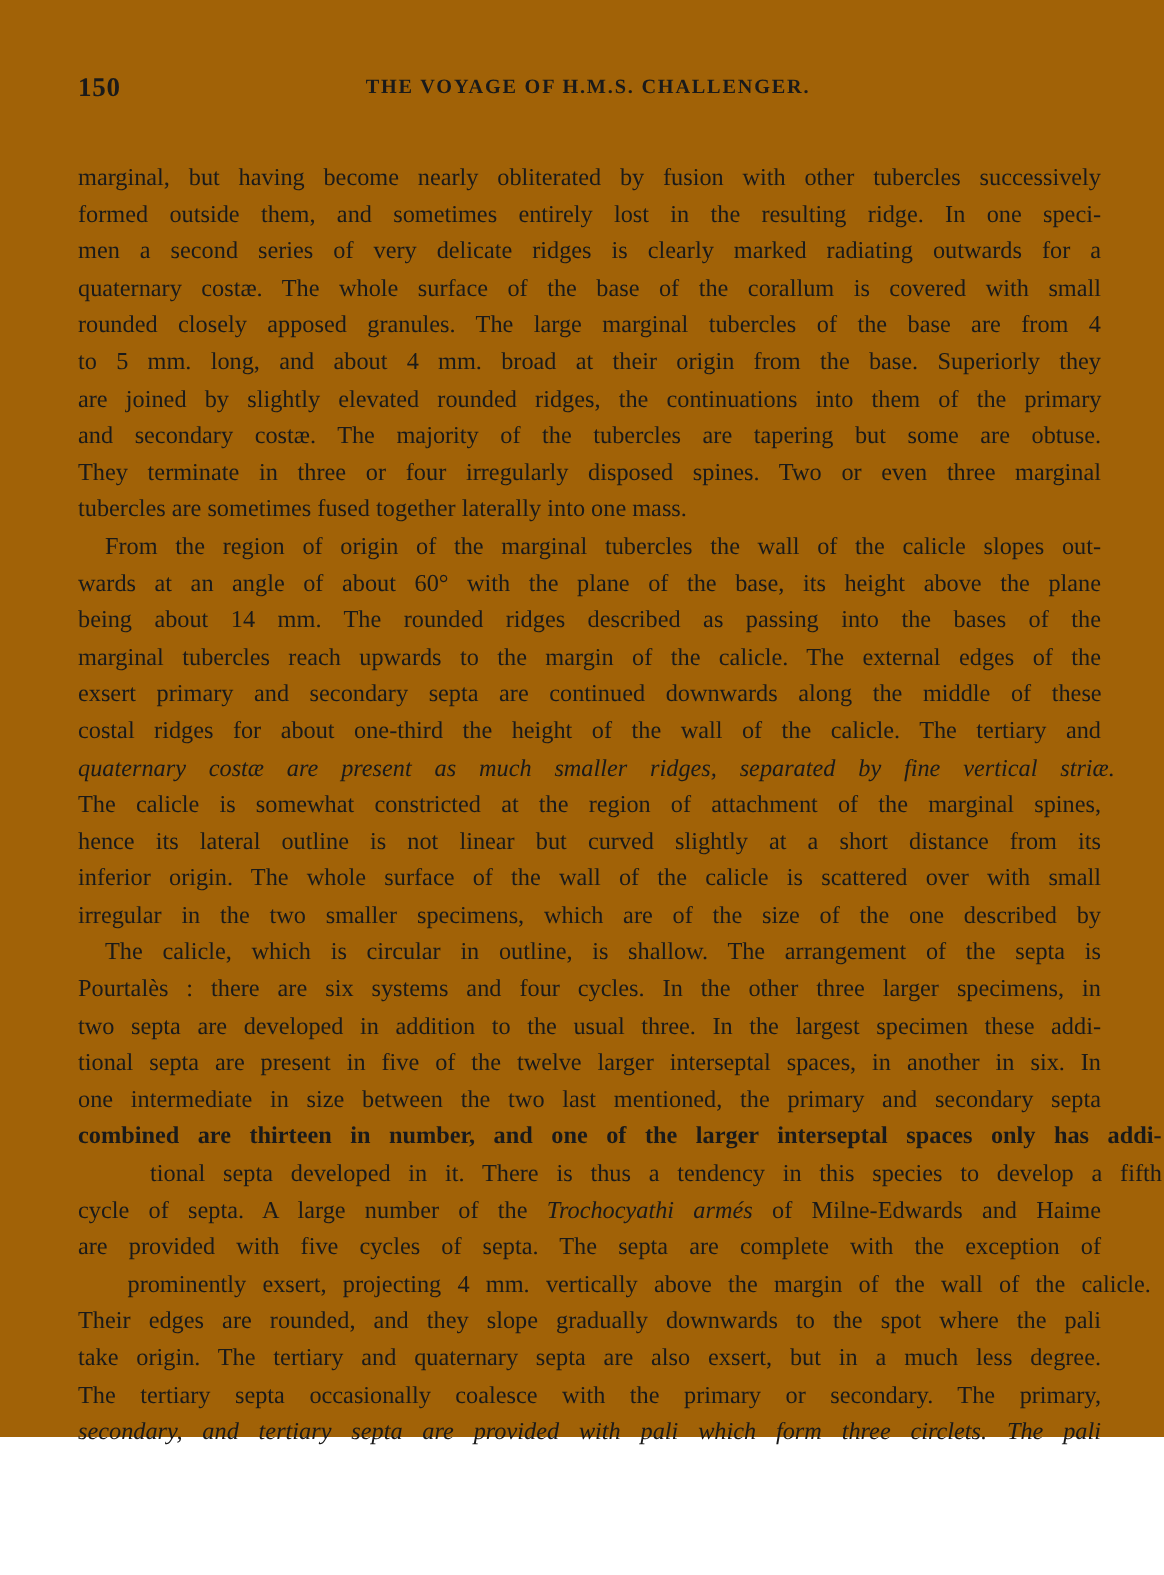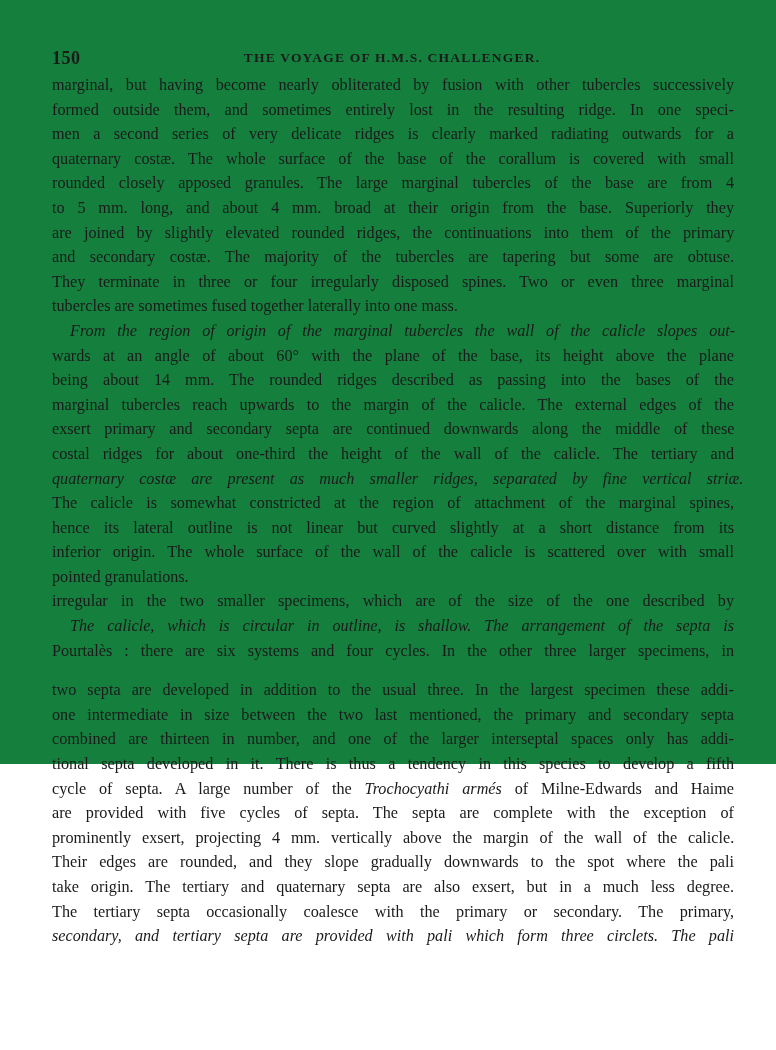--- a/index.html
+++ b/index.html
@@ -1,41 +1,41 @@
 <!DOCTYPE html>
 <html><head>
 <meta charset="utf-8">
 <style>
   html, body { margin: 0; padding: 0; background: #ffffff; }
   body { width: 776px; height: 1050px; position: relative; overflow: hidden; }
   .page {
-    position: absolute; left: 0; top: 0; width: 776px; height: 764px;
-    background: #15803d; color: #1a1a1a;
+    position: absolute; left: 0; top: 0; width: 776px; height: 958px;
+    background: #a16207; color: #1a1a1a;
     font-family: "Liberation Serif", "DejaVu Serif", serif;
   }
   .header {
     position: absolute; top: 48px; left: 52px; width: 680px; height: 22px;
   }
   .page-number {
     position: absolute; left: 0; top: 0; font-size: 18px; font-weight: bold; letter-spacing: 0.5px;
   }
   .running-head {
     position: absolute; left: 0; right: 0; top: 2px; text-align: center;
     font-size: 13.5px; letter-spacing: 1.2px; font-weight: bold;
   }
   .body-text {
-    position: absolute; top: 73px; left: 52px; width: 682px;
+    position: absolute; top: 106px; left: 52px; width: 682px;
   }
   .line {
     display: block; height: 24.6px; line-height: 24.6px;
     font-size: 16.2px; white-space: nowrap; text-align: justify; text-align-last: justify;
     transform-origin: left center;
   }
   .line.last { text-align-last: left; }
-  .line.indent { padding-left: 18px; font-style: italic; }
+  .line.indent { padding-left: 18px; }
   em { }
 </style>
 </head>
 <body>
 
 <div class="page">
   <div class="header">
     <span class="page-number">150</span>
     <div class="running-head">THE VOYAGE OF H.M.S. CHALLENGER.</div>
   </div>
@@ -56,32 +56,32 @@
         <span class="line indent" style="display: block; width: auto; word-spacing: 7.73px;">From the region of origin of the marginal tubercles the wall of the calicle slopes out-</span>
         <span class="line" style="display: block; width: auto; word-spacing: 8.29px;">wards at an angle of about 60° with the plane of the base, its height above the plane</span>
         <span class="line" style="display: block; width: auto; word-spacing: 10.2px;">being about 14 mm.  The rounded ridges described as passing into the bases of the</span>
         <span class="line" style="display: block; width: auto; word-spacing: 7.67px;">marginal tubercles reach upwards to the margin of the calicle.  The external edges of the</span>
         <span class="line" style="display: block; width: auto; word-spacing: 9.67px;">exsert primary and secondary septa are continued downwards along the middle of these</span>
         <span class="line" style="display: block; width: auto; word-spacing: 8.38px;">costal ridges for about one-third the height of the wall of the calicle.  The tertiary and</span>
         <span class="line" style="display: block; width: auto; word-spacing: 11.17px; font-style: italic;">quaternary costæ are present as much smaller ridges, separated by fine vertical striæ.</span>
         <span class="line" style="display: block; width: auto; word-spacing: 9.38px;">The calicle is somewhat constricted at the region of attachment of the marginal spines,</span>
         <span class="line" style="display: block; width: auto; word-spacing: 10px;">hence its lateral outline is not linear but curved slightly at a short distance from its</span>
         <span class="line" style="display: block; width: auto; word-spacing: 7.56px;">inferior origin.  The whole surface of the wall of the calicle is scattered over with small</span>
-        <span class="line last" style="display: block; width: auto;">pointed granulations.</span>
       </div>
       <div>
         <span class="line" style="display: block; width: auto; word-spacing: 9.13px;">irregular in the two smaller specimens, which are of the size of the one described by</span>
         <span class="line indent" style="display: block; width: auto; word-spacing: 8.47px;">The calicle, which is circular in outline, is shallow.  The arrangement of the septa is</span>
         <span class="line" style="display: block; width: auto; word-spacing: 7.44px;">Pourtalès : there are six systems and four cycles.  In the other three larger specimens, in</span>
-        <span class="line" style="display: block; width: auto; word-spacing: 6.56px; margin-top: 15px;">two septa are developed in addition to the usual three.  In the largest specimen these addi-</span>
+        <span class="line" style="display: block; width: auto; word-spacing: 6.56px;">two septa are developed in addition to the usual three.  In the largest specimen these addi-</span>
+        <span class="line" style="display: block; width: auto; word-spacing: 6.18px;">tional septa are present in five of the twelve larger interseptal spaces, in another in six.  In</span>
         <span class="line" style="display: block; width: auto; word-spacing: 7.77px;">one intermediate in size between the two last mentioned, the primary and secondary septa</span>
-        <span class="line" style="display: block; width: auto; word-spacing: 8.29px;">combined are thirteen in number, and one of the larger interseptal spaces only has addi-</span>
-        <span class="line" style="display: block; width: auto; word-spacing: 7.82px;">tional septa developed in it.  There is thus a tendency in this species to develop a fifth</span>
+        <span class="line" style="display: block; width: auto; word-spacing: 8.29px; font-weight: bold;">combined are thirteen in number, and one of the larger interseptal spaces only has addi-</span>
+        <span class="line" style="display: block; width: auto; word-spacing: 7.82px; margin-left: 48px;">tional septa developed in it.  There is thus a tendency in this species to develop a fifth</span>
         <span class="line" style="display: block; width: auto; word-spacing: 8.21px;">cycle of septa.  A large number of the <em>Trochocyathi armés</em> of Milne-Edwards and Haime</span>
         <span class="line" style="display: block; width: auto; word-spacing: 9.4px;">are provided with five cycles of septa.  The septa are complete with the exception of</span>
-        <span class="line" style="display: block; width: auto; word-spacing: 6.79px;">prominently exsert, projecting 4 mm. vertically above the margin of the wall of the calicle.</span>
+        <span class="line" style="display: block; width: auto; word-spacing: 6.79px; margin-left: 33px;">prominently exsert, projecting 4 mm. vertically above the margin of the wall of the calicle.</span>
         <span class="line" style="display: block; width: auto; word-spacing: 8px;">Their edges are rounded, and they slope gradually downwards to the spot where the pali</span>
         <span class="line" style="display: block; width: auto; word-spacing: 7.38px;">take origin.  The tertiary and quaternary septa are also exsert, but in a much less degree.</span>
         <span class="line" style="display: block; width: auto; word-spacing: 11.33px;">The tertiary septa occasionally coalesce with the primary or secondary.  The primary,</span>
         <span class="line" style="display: block; width: auto; word-spacing: 8.86px; font-style: italic;">secondary, and tertiary septa are provided with pali which form three circlets.  The pali</span>
       </div>
     </div>
 </div>
 
 </body></html>

